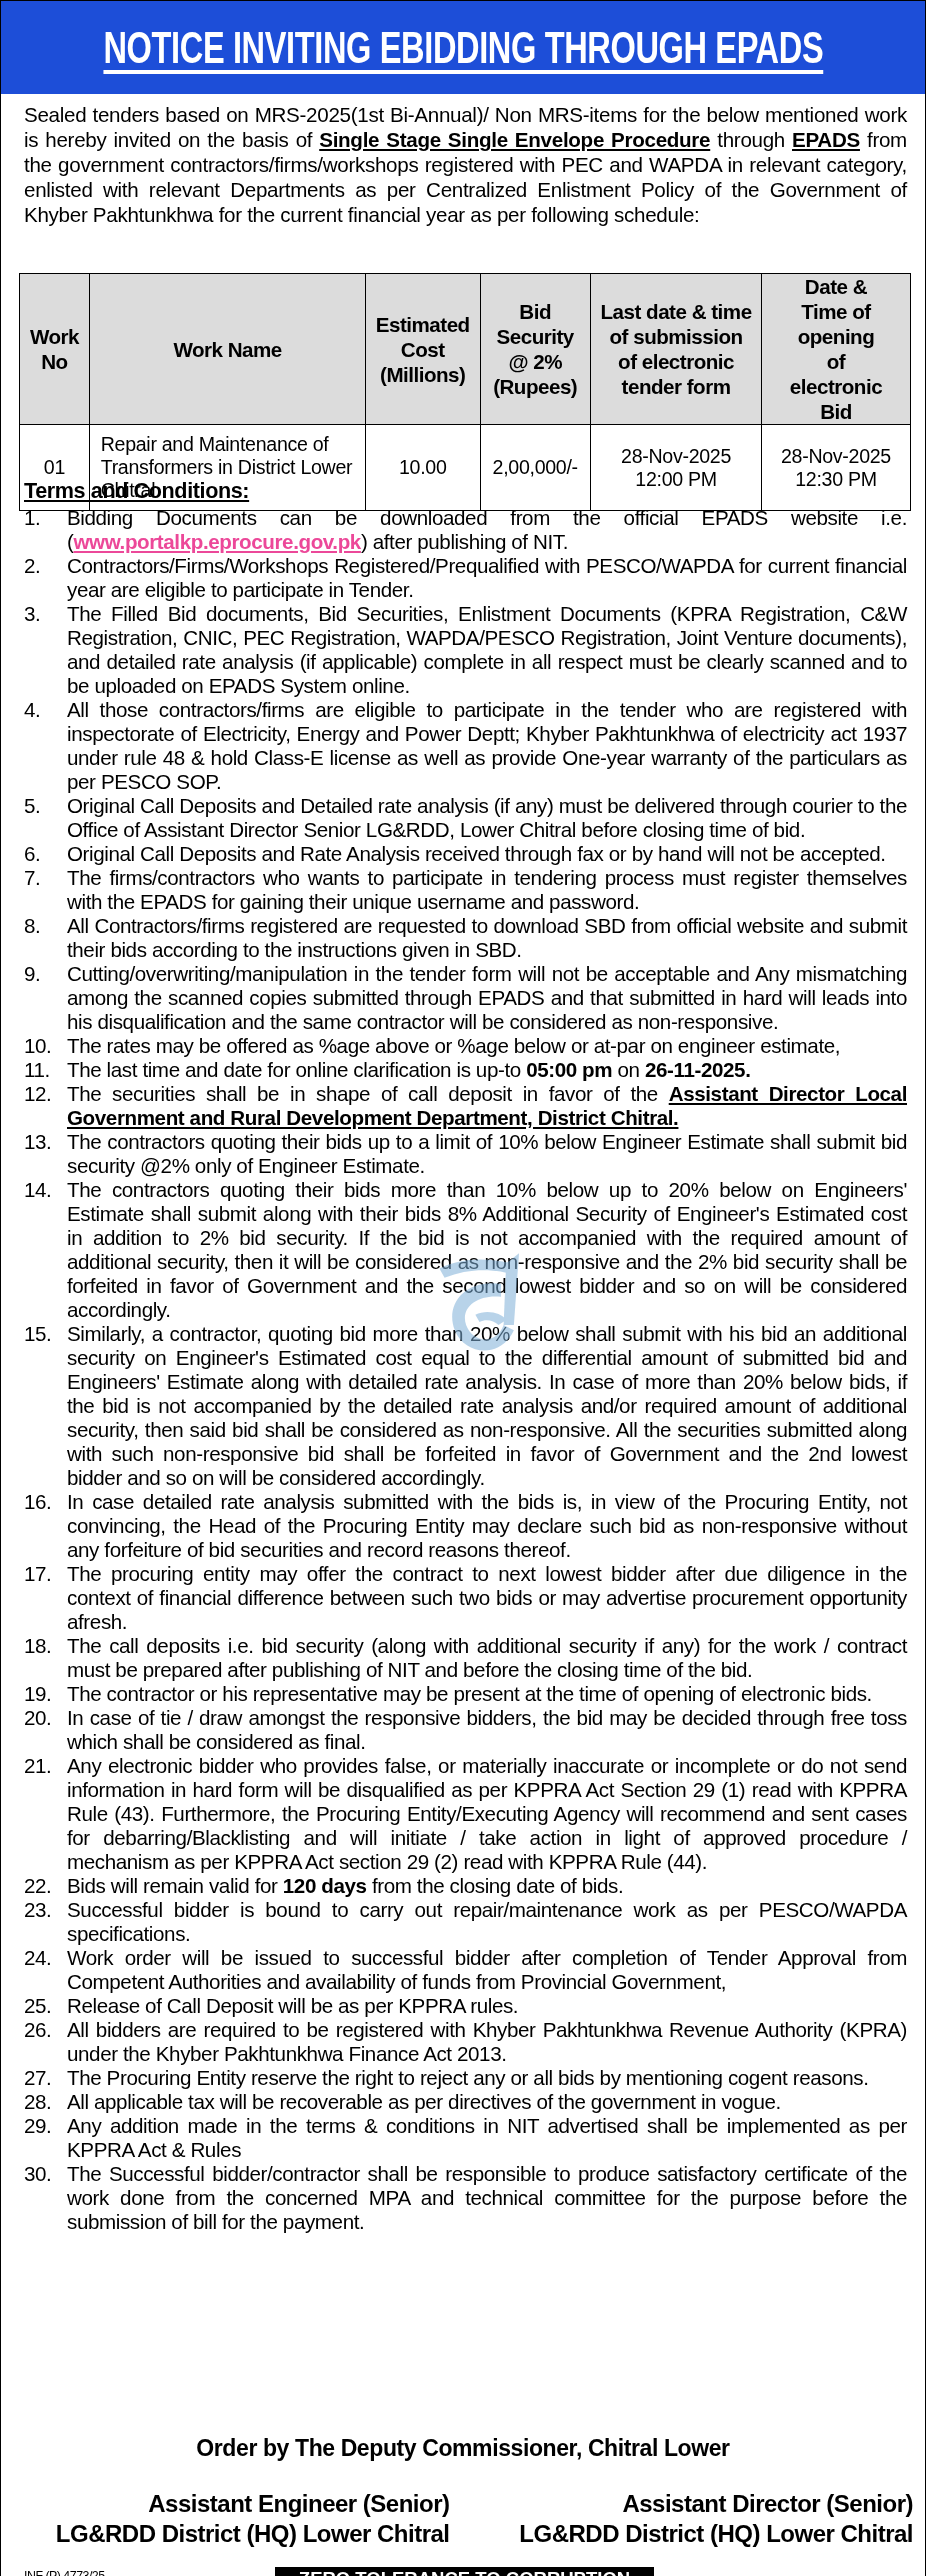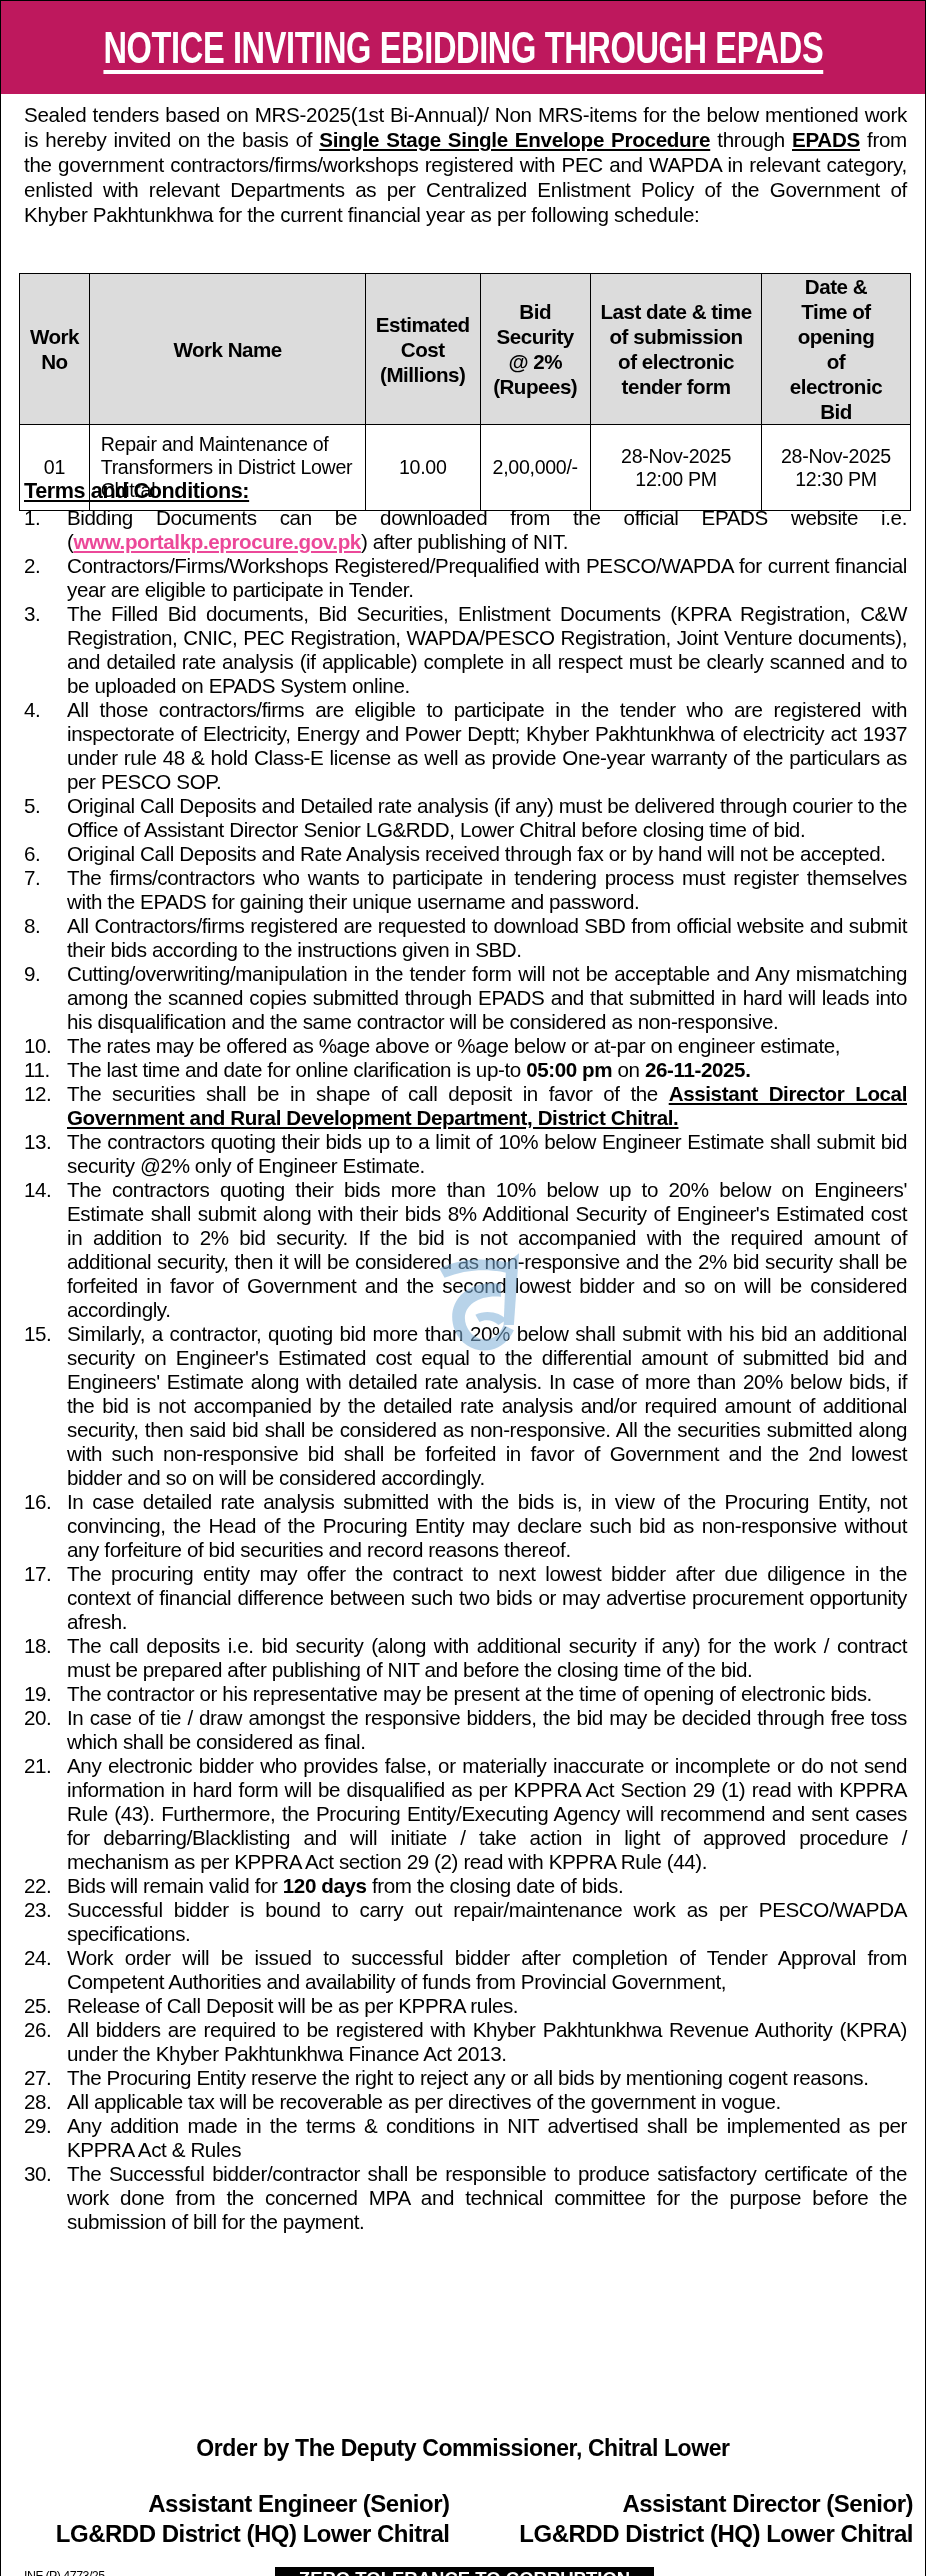--- a/index.html
+++ b/index.html
@@ -6,21 +6,21 @@
     body {
       width: 927px; height: 2589px; position: relative; overflow: hidden;
       font-family: "Liberation Sans", sans-serif; color: #000;
     }
     .frame {
       position: absolute; left: 0; top: 0; width: 924px; height: 2586px;
       border: 1.5px solid #000; background: #fff;
     }
     .header {
       position: absolute; left: 0; top: 0; width: 924px; height: 93px;
-      background: #be185d; display: flex; align-items: center; justify-content: center;
+      background: #1d4ed8; display: flex; align-items: center; justify-content: center;
     }
     .header-title {
       color: #fff; font-weight: bold; font-size: 44px; letter-spacing: -0.5px;
       transform: scaleX(0.74); transform-origin: center; white-space: nowrap;
       text-decoration: underline; text-decoration-thickness: 4.1px; text-underline-offset: 7.2px;
     }
     .intro {
       position: absolute; left: 23px; top: 101px; width: 883px;
       font-size: 20.6px; line-height: 25px; text-align: justify;
       letter-spacing: -0.3px;

